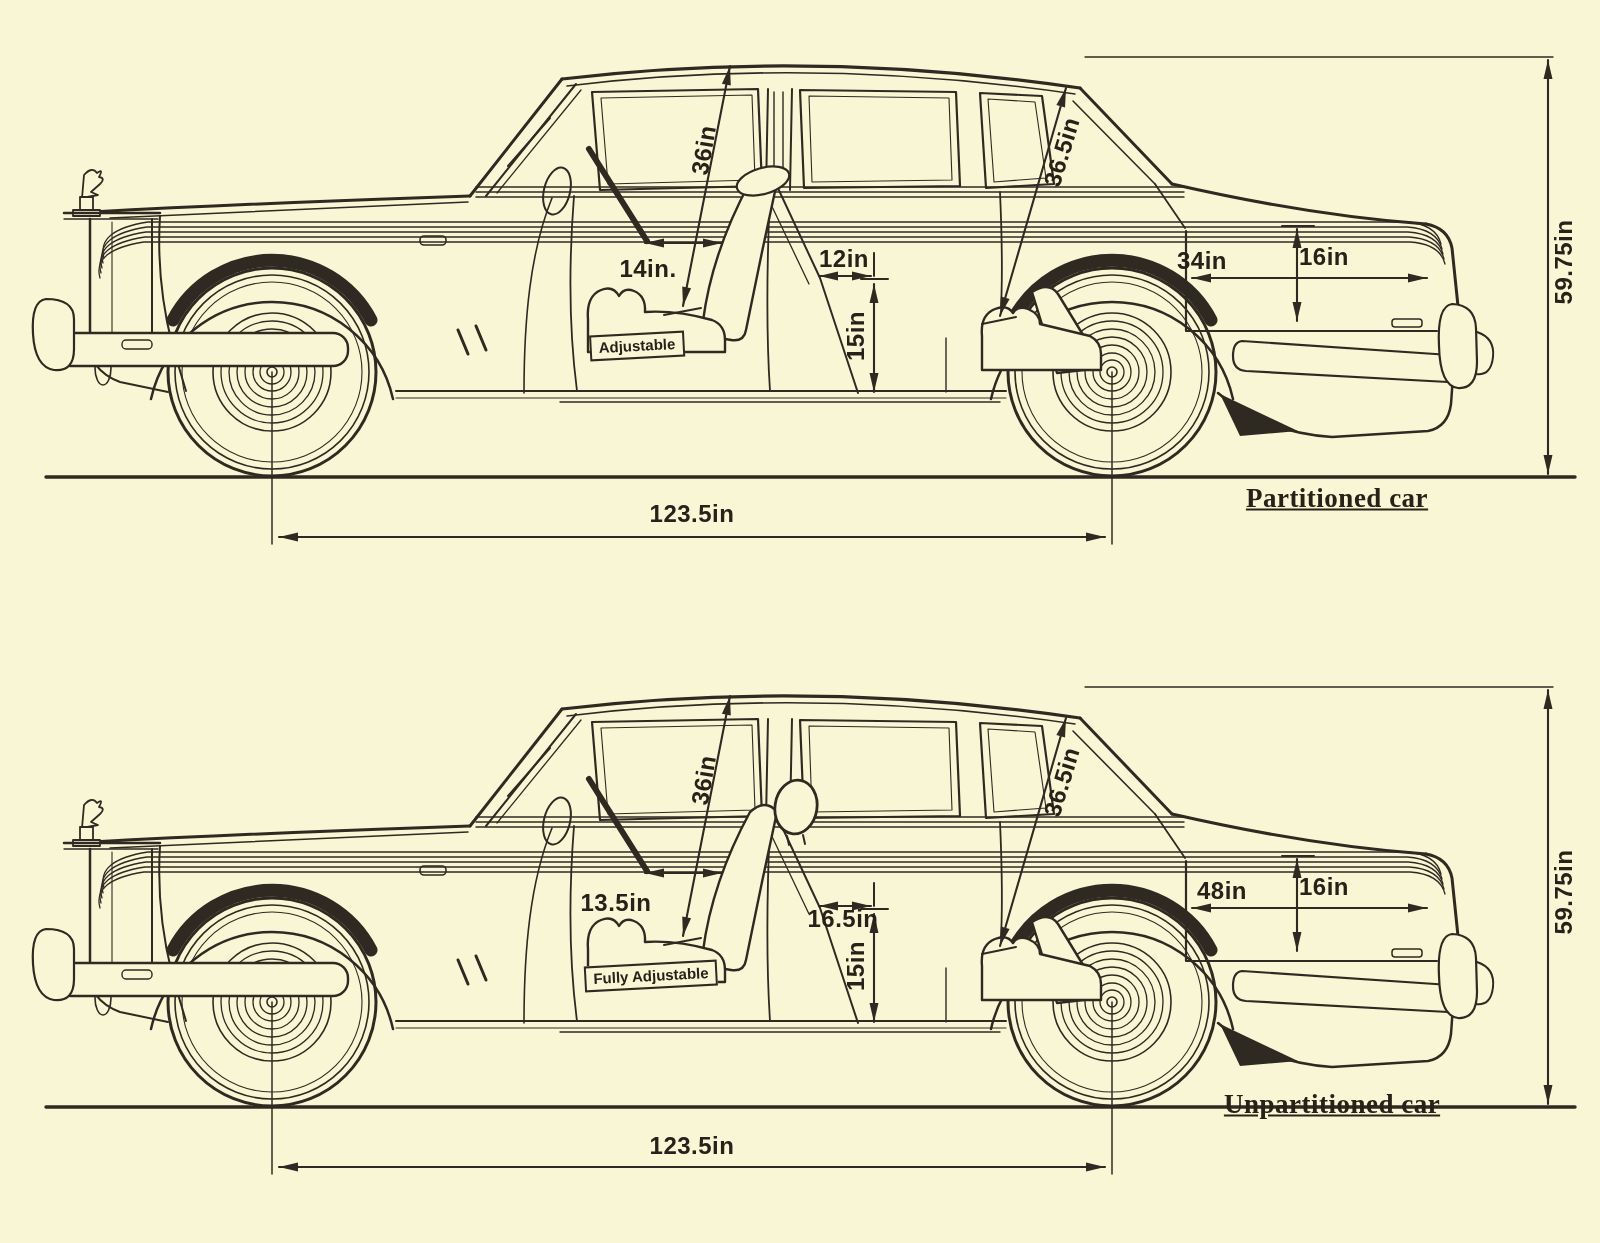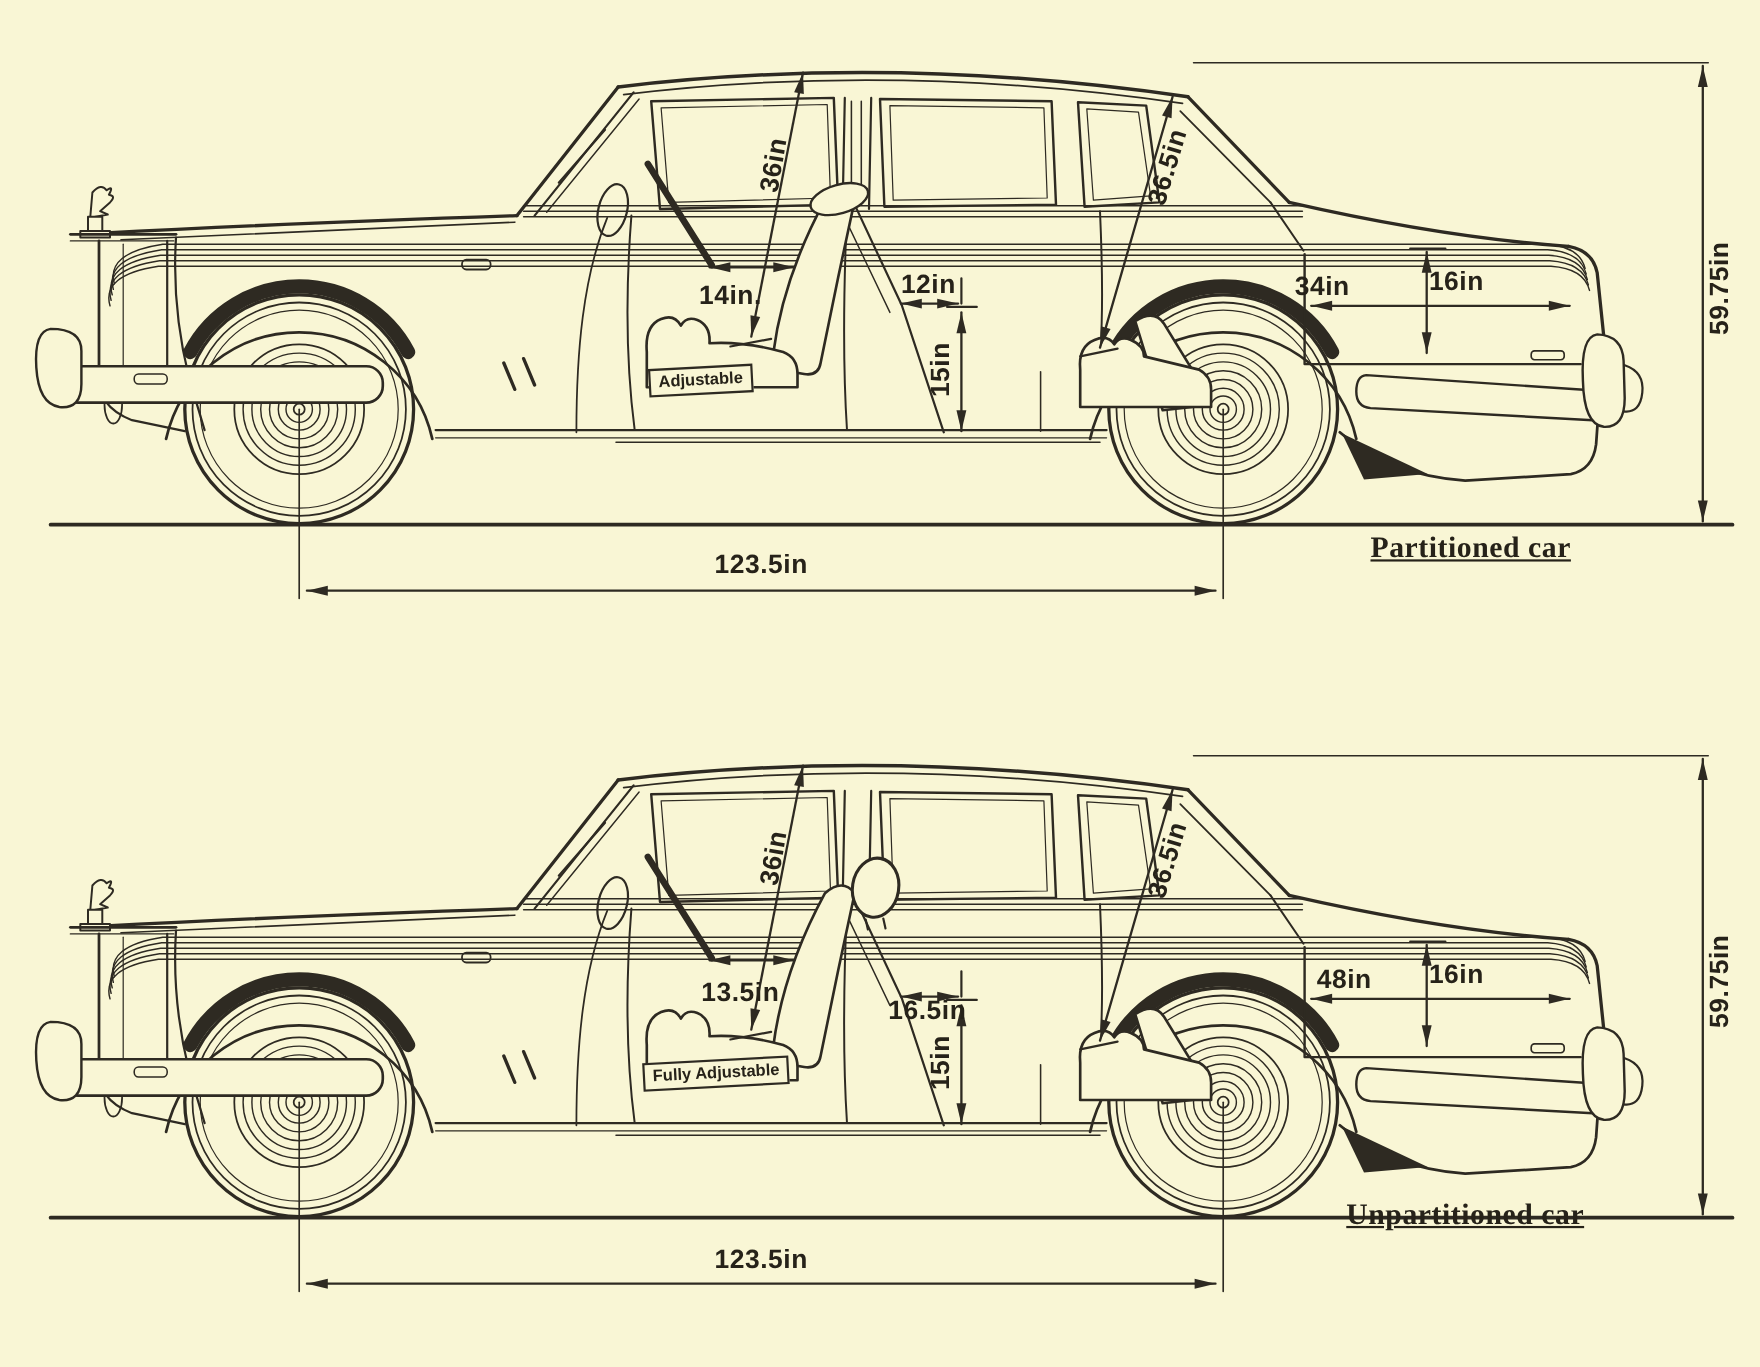--- a/index.html
+++ b/index.html
@@ -169,33 +169,33 @@
     <ellipse cx="763" cy="181" rx="27" ry="13" transform="rotate(-16 763 181)" stroke-width="2.2" fill="#f9f6d5"></ellipse>
   </g>
 
   <g transform="translate(0,630)">
     <ellipse cx="796" cy="177" rx="21" ry="27" transform="rotate(9 796 177)" stroke-width="2.8" fill="#f9f6d5"></ellipse>
     <path d="M787,206 L789,215 M803,205 L805,214" stroke-width="2"></path>
   </g>
 </svg>
 
 <div class="lbl dim rot80" style="left:704px;top:150px">36in</div>
-<div class="lbl dim" style="left:664px;top:269px">14in.</div>
+<div class="lbl dim" style="left:648px;top:269px">14in.</div>
 <div class="lbl dim" style="left:844px;top:259px">12in</div>
 <div class="lbl dim rot90" style="left:856px;top:336px">15in</div>
 <div class="lbl dim rot73" style="left:1062px;top:152px">36.5in</div>
 <div class="lbl dim" style="left:1202px;top:261px">34in</div>
 <div class="lbl dim" style="left:1324px;top:257px">16in</div>
 <div class="lbl dim rot90" style="left:1564px;top:262px">59.75in</div>
 <div class="lbl dim" style="left:692px;top:514px">123.5in</div>
 <div class="plate" style="left:637px;top:346px">Adjustable</div>
 <div class="lbl caption" style="left:1337px;top:498px">Partitioned car</div>
 
 <div class="lbl dim rot80" style="left:704px;top:780px">36in</div>
-<div class="lbl dim" style="left:673px;top:903px">13.5in</div>
+<div class="lbl dim" style="left:616px;top:903px">13.5in</div>
 <div class="lbl dim" style="left:843px;top:919px">16.5in</div>
 <div class="lbl dim rot90" style="left:856px;top:966px">15in</div>
 <div class="lbl dim rot73" style="left:1062px;top:782px">36.5in</div>
 <div class="lbl dim" style="left:1222px;top:891px">48in</div>
 <div class="lbl dim" style="left:1324px;top:887px">16in</div>
 <div class="lbl dim rot90" style="left:1564px;top:892px">59.75in</div>
 <div class="lbl dim" style="left:692px;top:1146px">123.5in</div>
 <div class="plate" style="left:651px;top:976px">Fully Adjustable</div>
 <div class="lbl caption" style="left:1332px;top:1104px">Unpartitioned car</div>
 

